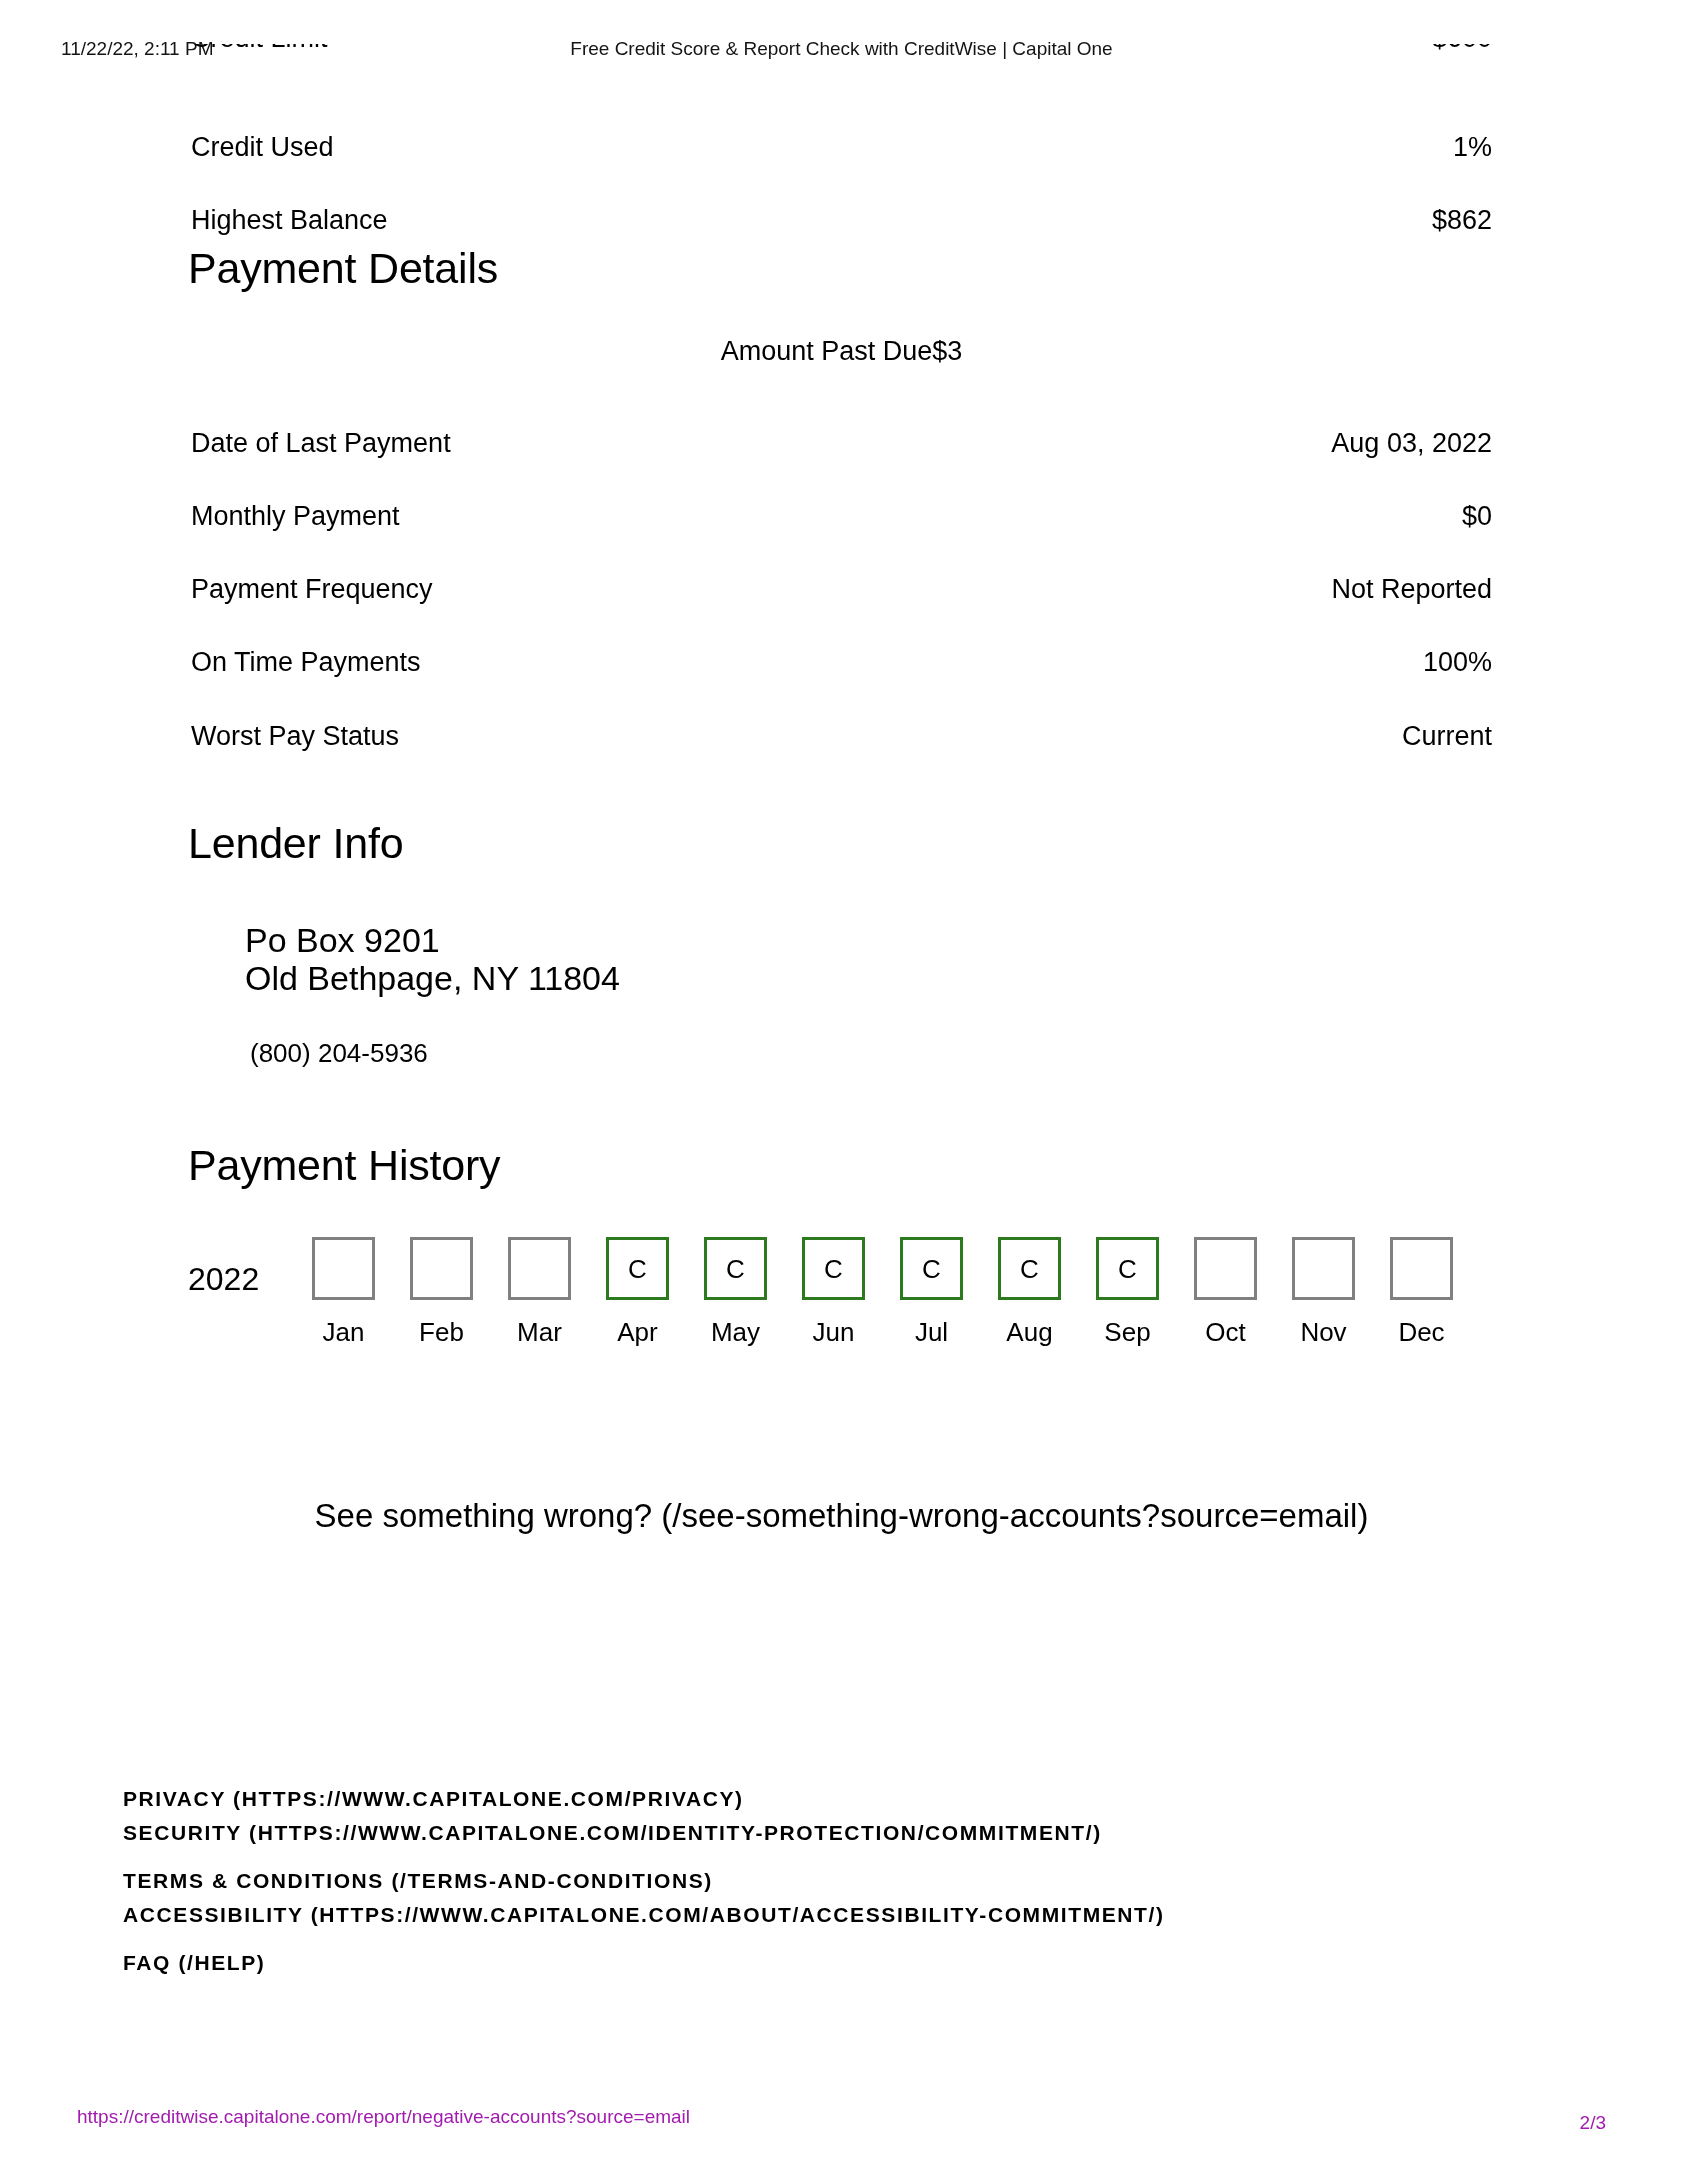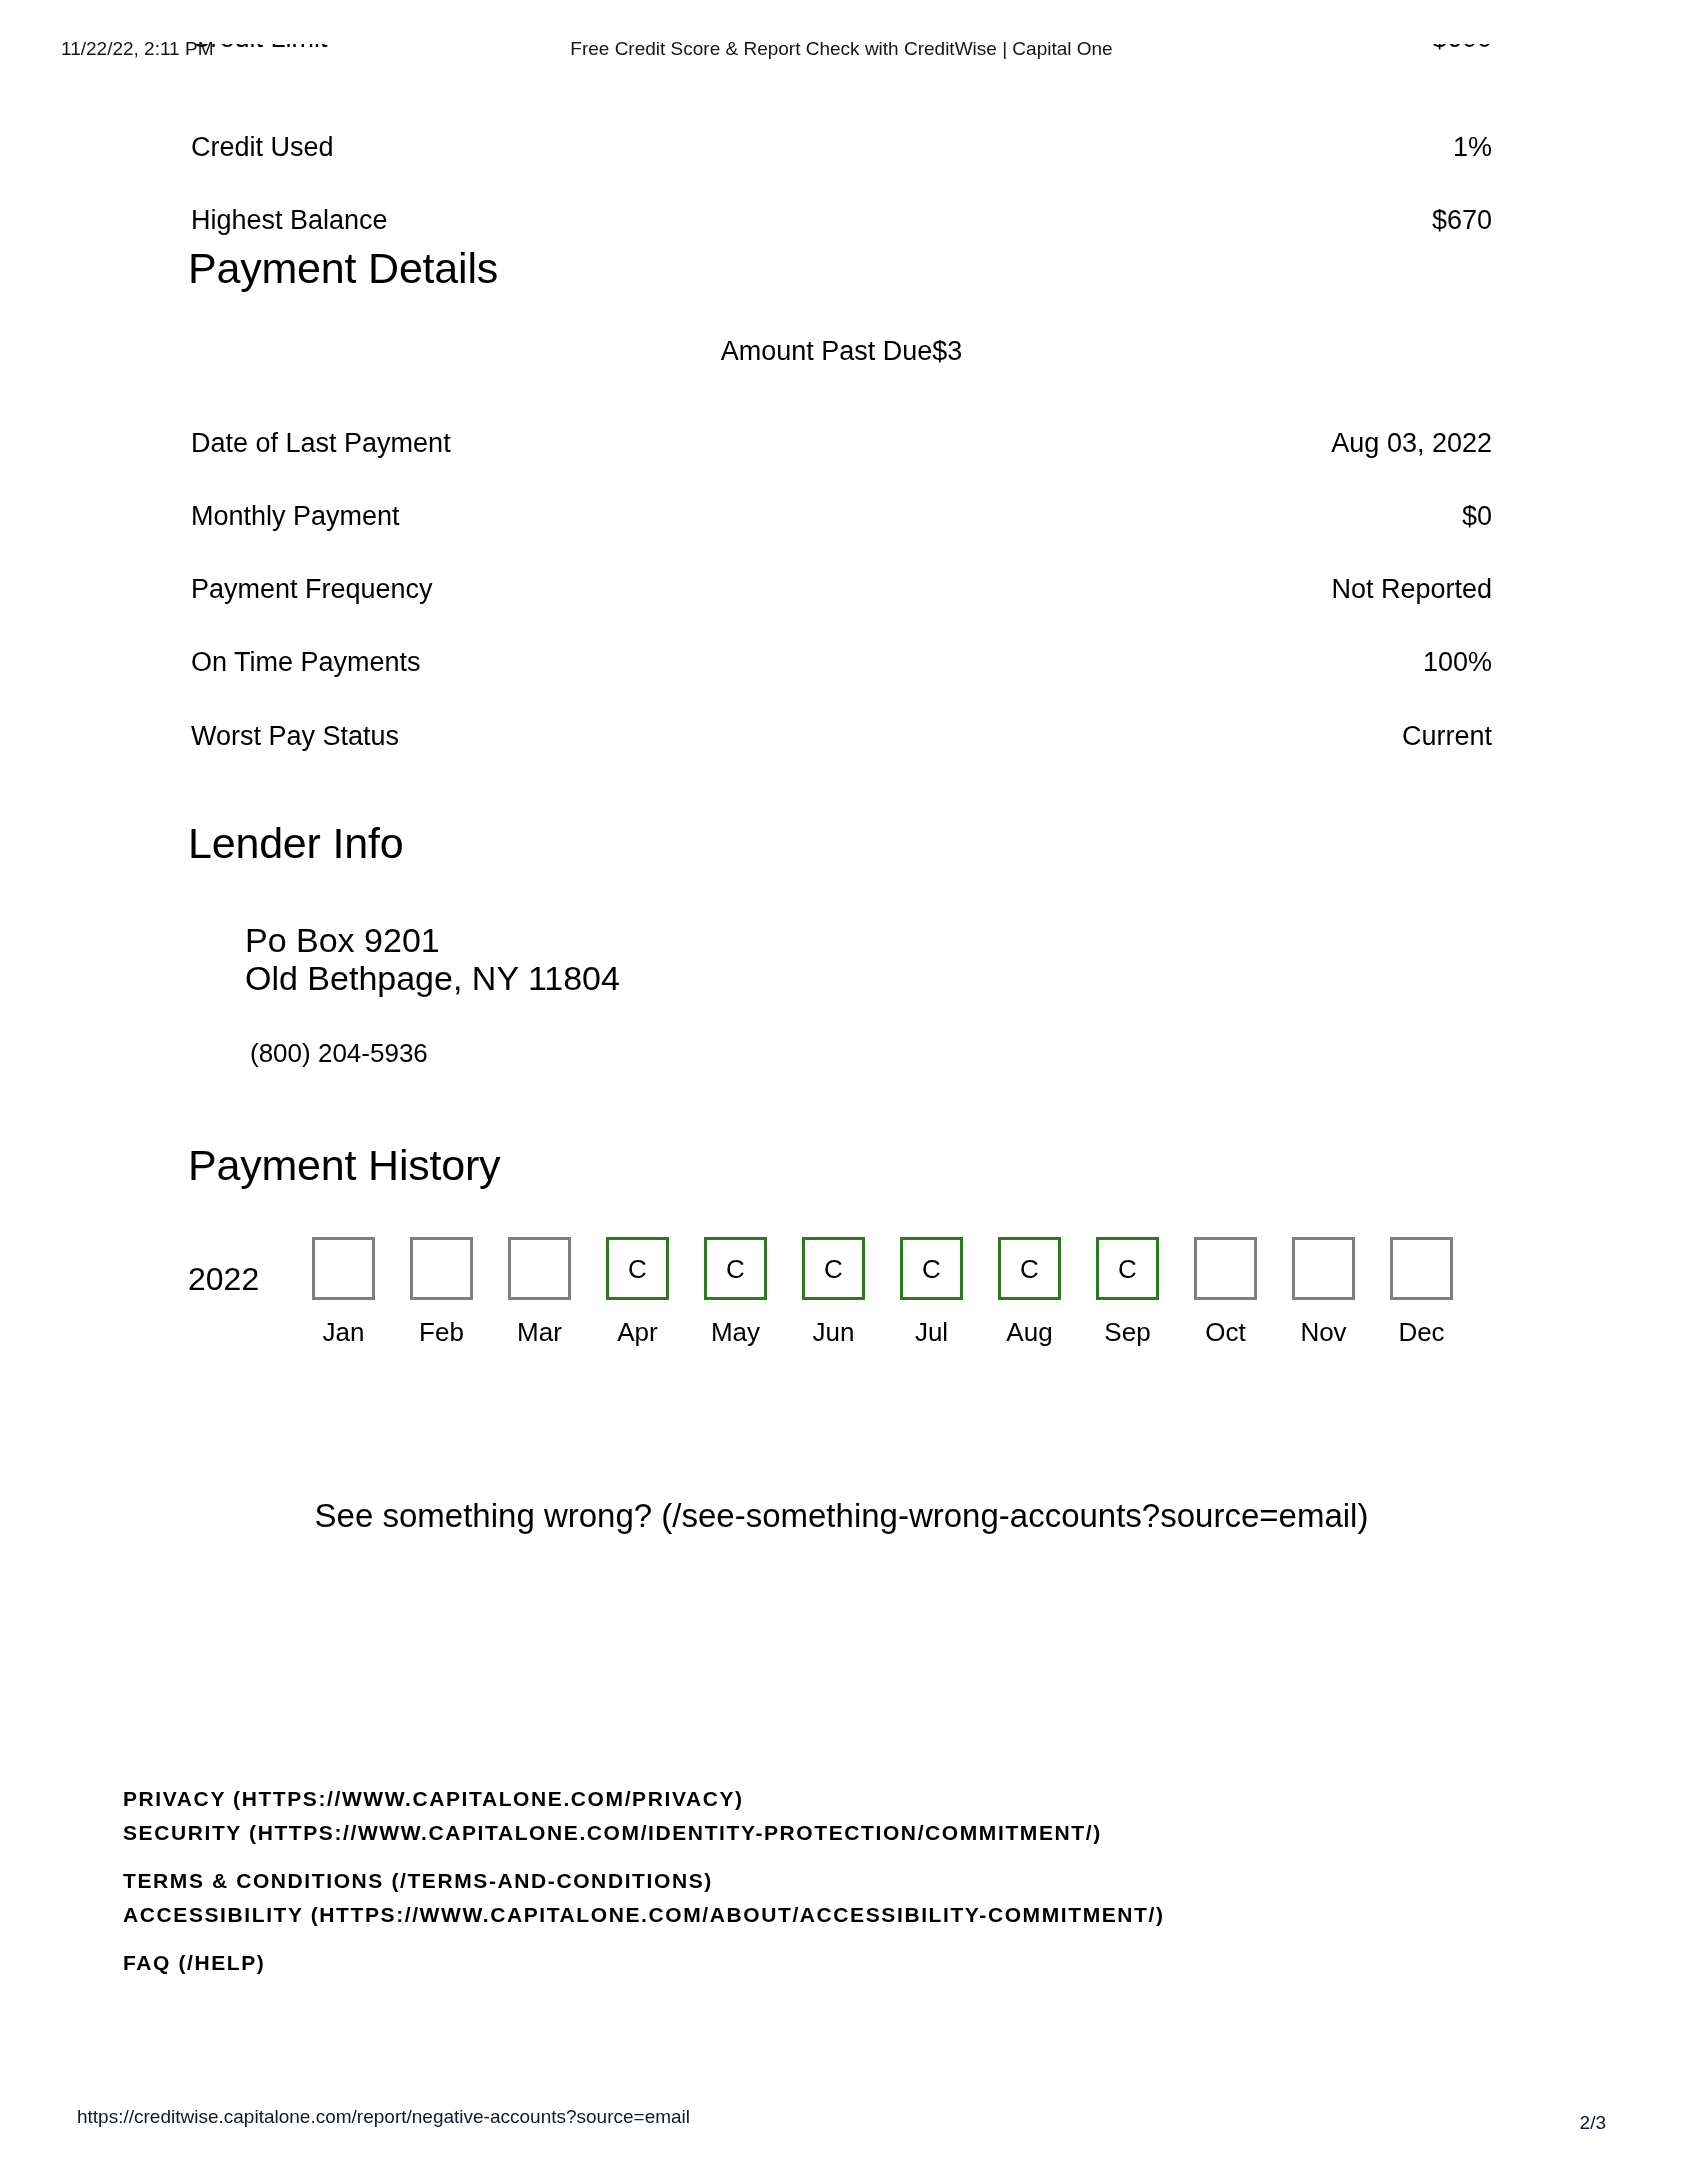--- a/index.html
+++ b/index.html
@@ -190,21 +190,21 @@
   .footer-links .flink.gap { margin-top: 14px; }
 
   
   .print-footer {
     position: absolute;
     left: 0;
     top: 2106px;
     width: 1683px;
     height: 30px;
     font-size: 19px;
-    color: #0f172a;
+    color: #a21caf;
   }
   .print-footer .pf-url {
     position: absolute;
     left: 77px;
     top: 0;
     white-space: nowrap;
   }
   .print-footer .pf-page {
     position: absolute;
     right: 77px;
@@ -228,21 +228,21 @@
       <span>$600</span>
     </div>
   </div>
 
   <div class="detail-row" style="top:131px;">
     <span class="label">Credit Used</span>
     <span class="value">1%</span>
   </div>
   <div class="detail-row" style="top:204px;">
     <span class="label">Highest Balance</span>
-    <span class="value">$670</span>
+    <span class="value">$862</span>
   </div>
 
   <h2 class="section-title" style="top:243px;">Payment Details</h2>
 
   <div class="detail-row" style="top:335px;justify-content:center;">
     <span class="label">Amount Past Due</span>
     <span class="value">$3</span>
   </div>
   <div class="detail-row" style="top:427px;">
     <span class="label">Date of Last Payment</span>

